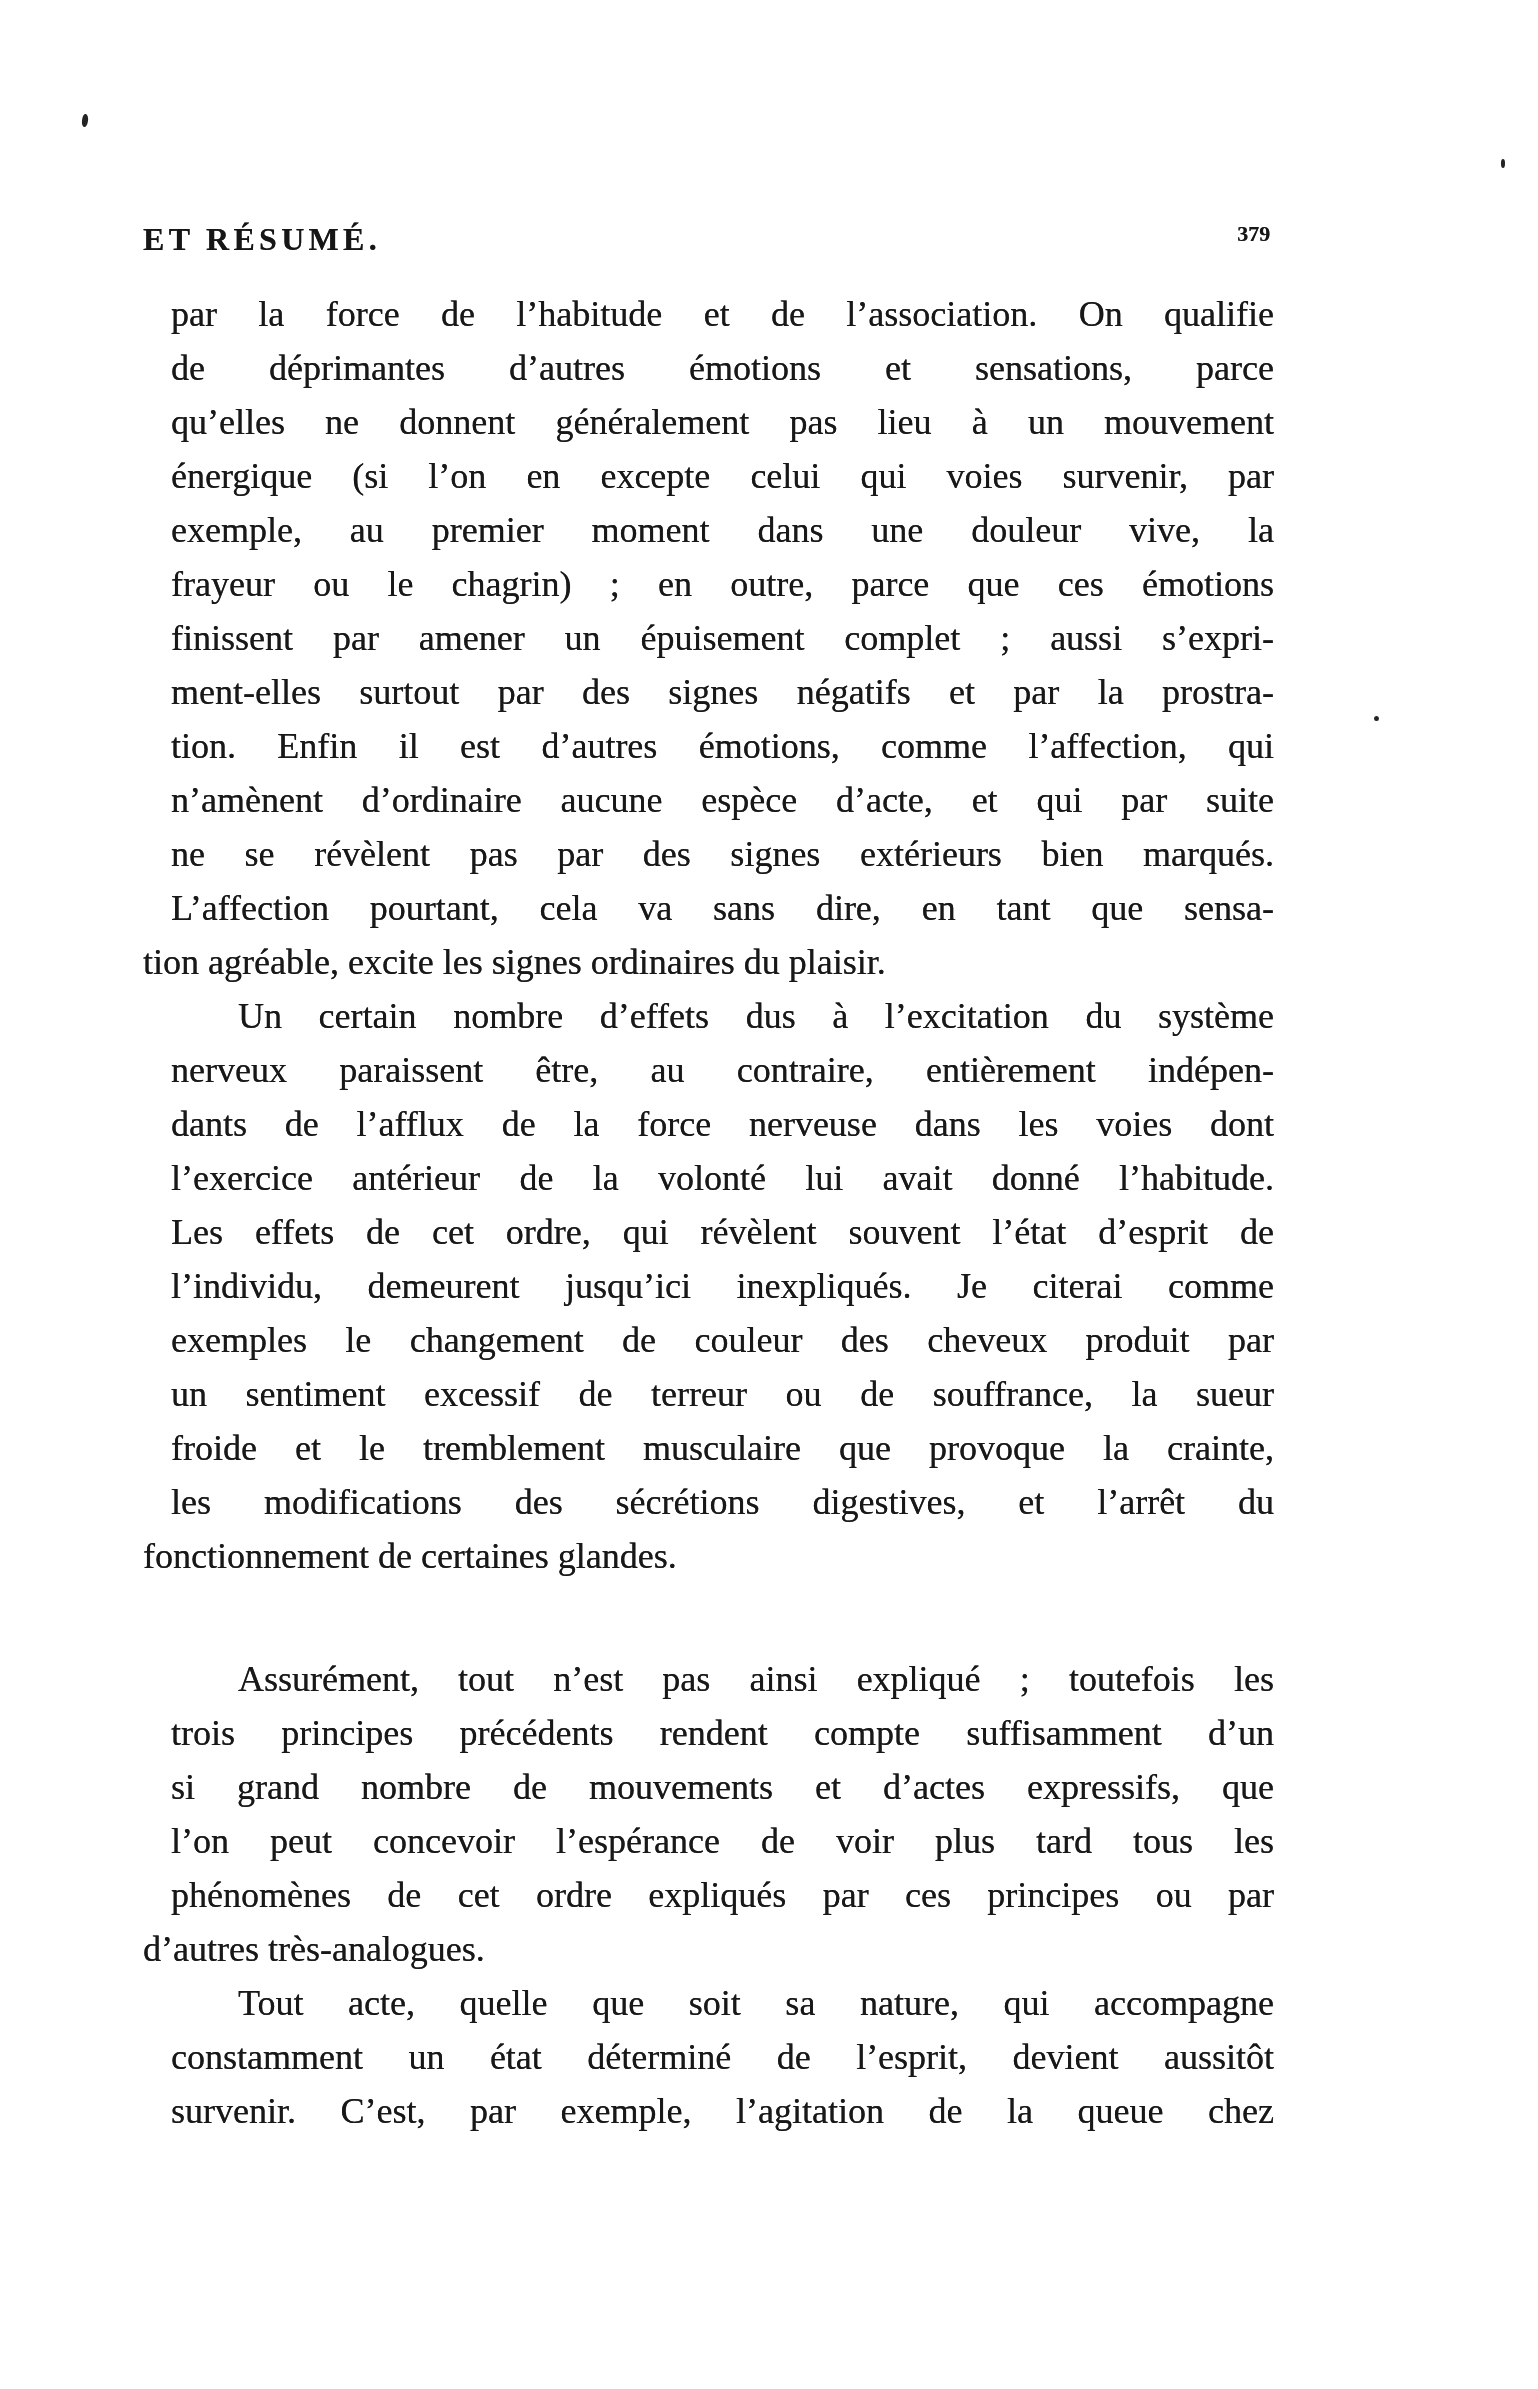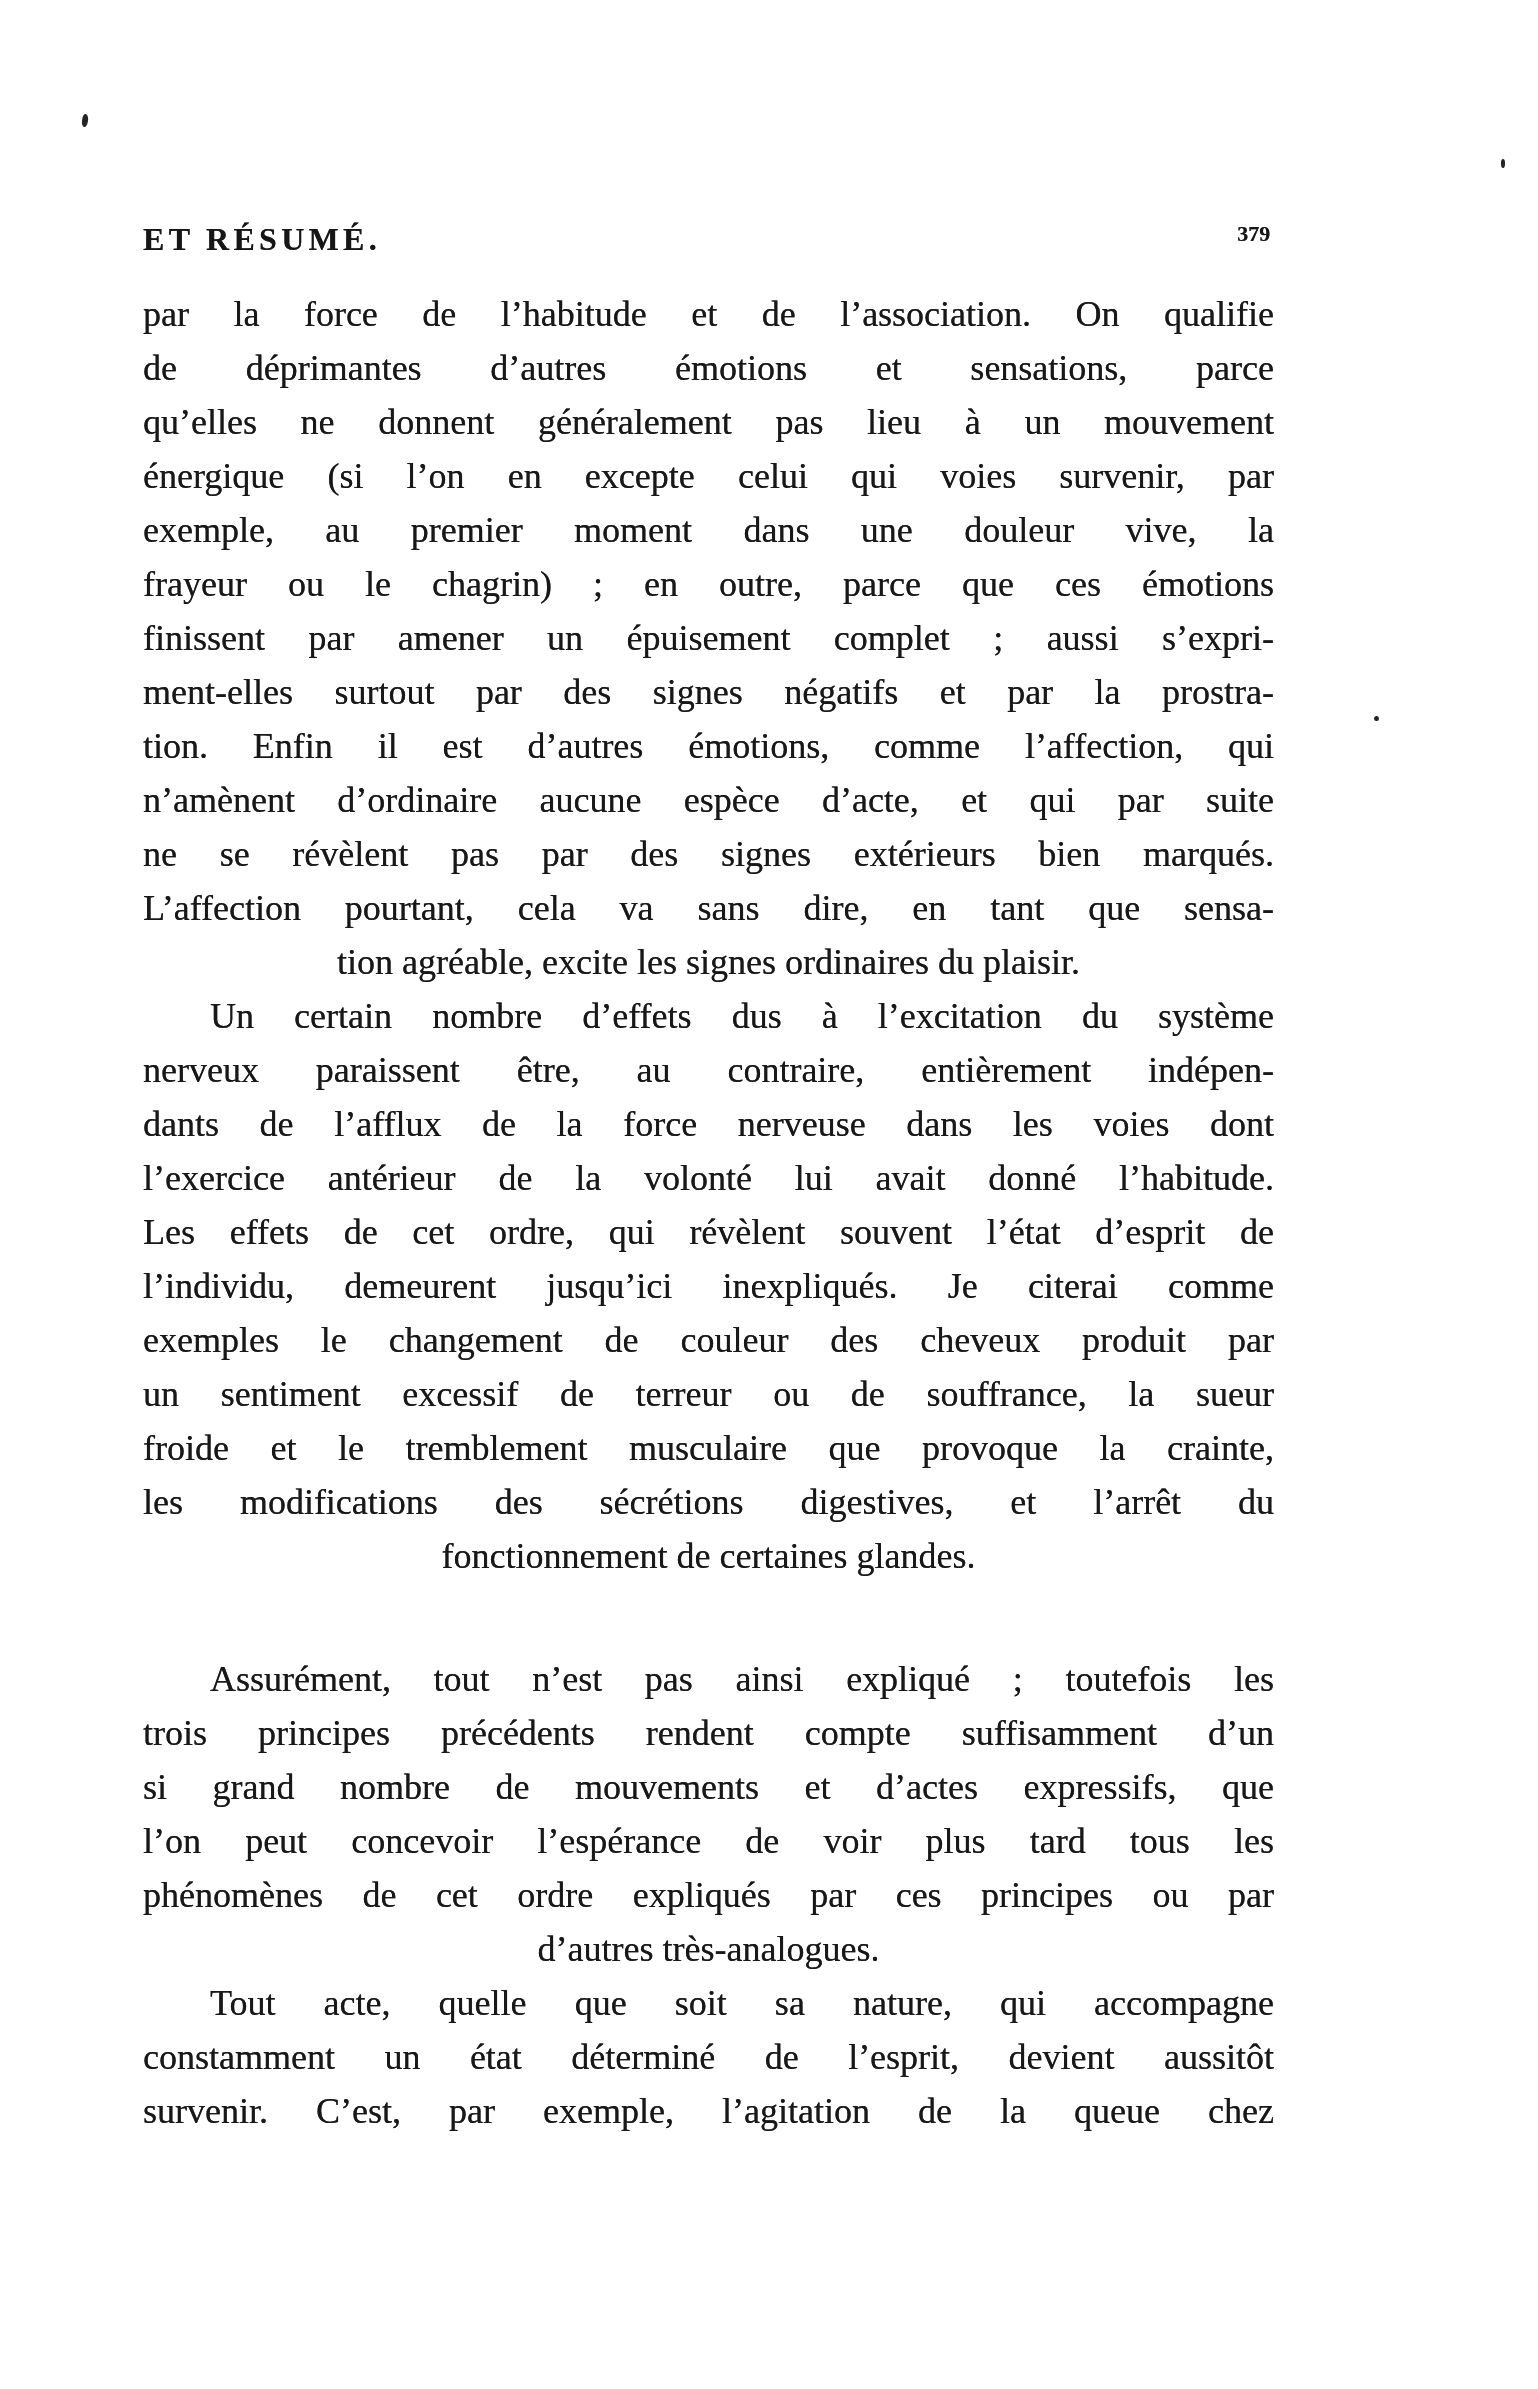--- a/index.html
+++ b/index.html
@@ -45,24 +45,25 @@
     position: absolute;
     left: 143px;
     top: 287px;
     width: 1131px;
     font-size: 36px;
     line-height: 54px;
     text-shadow: 0 0 0.5px rgba(0,0,0,0.55), 0.2px 0 0 rgba(0,0,0,0.4);
   }
   .paragraph { margin: 0; }
   .paragraph.gap-before { margin-top: 69px; }
-  .line { text-align: center; white-space: normal; }
+  .line { text-align: left; white-space: normal; }
   .line.justify {
     text-align: justify;
     text-align-last: justify;
+    margin-left: 28px;
     -moz-text-align-last: justify;
   }
   .line.indent { padding-left: 67px; }
   .speck { position: absolute; background: #242424; border-radius: 50%; }
   .speck-a { left: 82px; top: 114px; width: 6.2px; height: 13.4px; transform: rotate(8deg); border-radius: 45% 55% 50% 50%; }
   .speck-b { left: 1501px; top: 159px; width: 4.3px; height: 9px; }
   .speck-c { left: 1374px; top: 716px; width: 4.8px; height: 5.3px; }
 </style>
 </head>
 <body>

